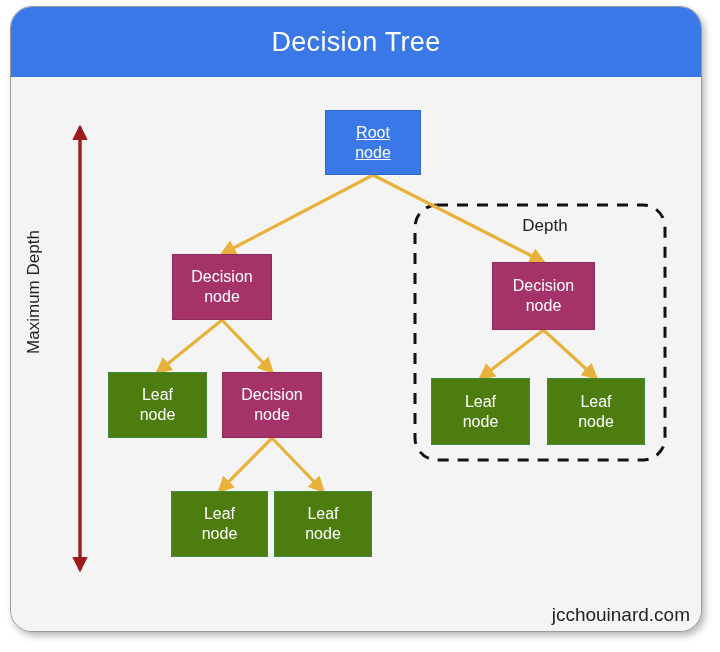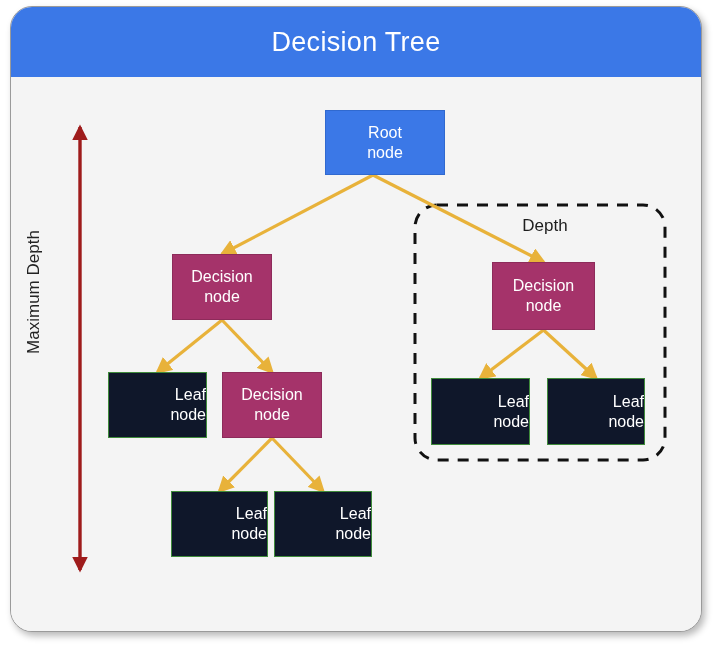--- a/index.html
+++ b/index.html
@@ -82,21 +82,21 @@
     justify-content: center;
     color: #ffffff;
     font-size: 16px;
     line-height: 1.22;
     text-align: center;
     font-family: "Liberation Sans", sans-serif;
   }
   .node .l1, .node .l2 { display: block; }
   .node-root     { background: #3b78e7; border: 1px solid #3069cf; }
   .node-decision { background: #a5336a; border: 1px solid #8d2b5a; }
-  .node-leaf     { background: #0f172a; border: 1px solid #3f8b3b; align-items: flex-end; }
+  .node-leaf     { background: #4d7c0f; border: 1px solid #3f8b3b; }
 
   
   .branch-label {
     position: absolute;
     font-size: 17px;
     color: #1d1d1d;
     font-family: "Liberation Sans", sans-serif;
     white-space: nowrap;
   }
 
@@ -168,21 +168,21 @@
     <g id="depth-group">
         <line x1="80" y1="127" x2="80" y2="570" stroke="#9e1b1b" stroke-width="3.4" marker-start="url(#arrowRedStart)" marker-end="url(#arrowRedEnd)"></line>
       </g>
   </svg>
 
   <div class="branch-label" id="branch-label" style="left: 545px; top: 226px; transform: translate(-50%, -50%);">Depth</div>
 
   <div class="depth-label">Maximum Depth</div>
 
   <div id="nodes-layer">
-      <div class="node node-root" style="left: 325px; top: 110px; width: 120px; height: 65px;">
+      <div class="node node-root" style="left: 325px; top: 110px; width: 96px; height: 65px; text-decoration: underline;">
         <span class="l1">Root</span>
         <span class="l2">node</span>
       </div>
       <div class="node node-decision" style="left: 172px; top: 254px; width: 100px; height: 66px;">
         <span class="l1">Decision</span>
         <span class="l2">node</span>
       </div>
       <div class="node node-decision" style="left: 492px; top: 262px; width: 103px; height: 68px;">
         <span class="l1">Decision</span>
         <span class="l2">node</span>
@@ -206,14 +206,15 @@
       <div class="node node-leaf" style="left: 431px; top: 378px; width: 99px; height: 67px;">
         <span class="l1">Leaf</span>
         <span class="l2">node</span>
       </div>
       <div class="node node-leaf" style="left: 547px; top: 378px; width: 98px; height: 67px;">
         <span class="l1">Leaf</span>
         <span class="l2">node</span>
       </div>
     </div>
 
+  <div class="watermark">jcchouinard.com</div>
 
 </div>
 
 </body></html>

